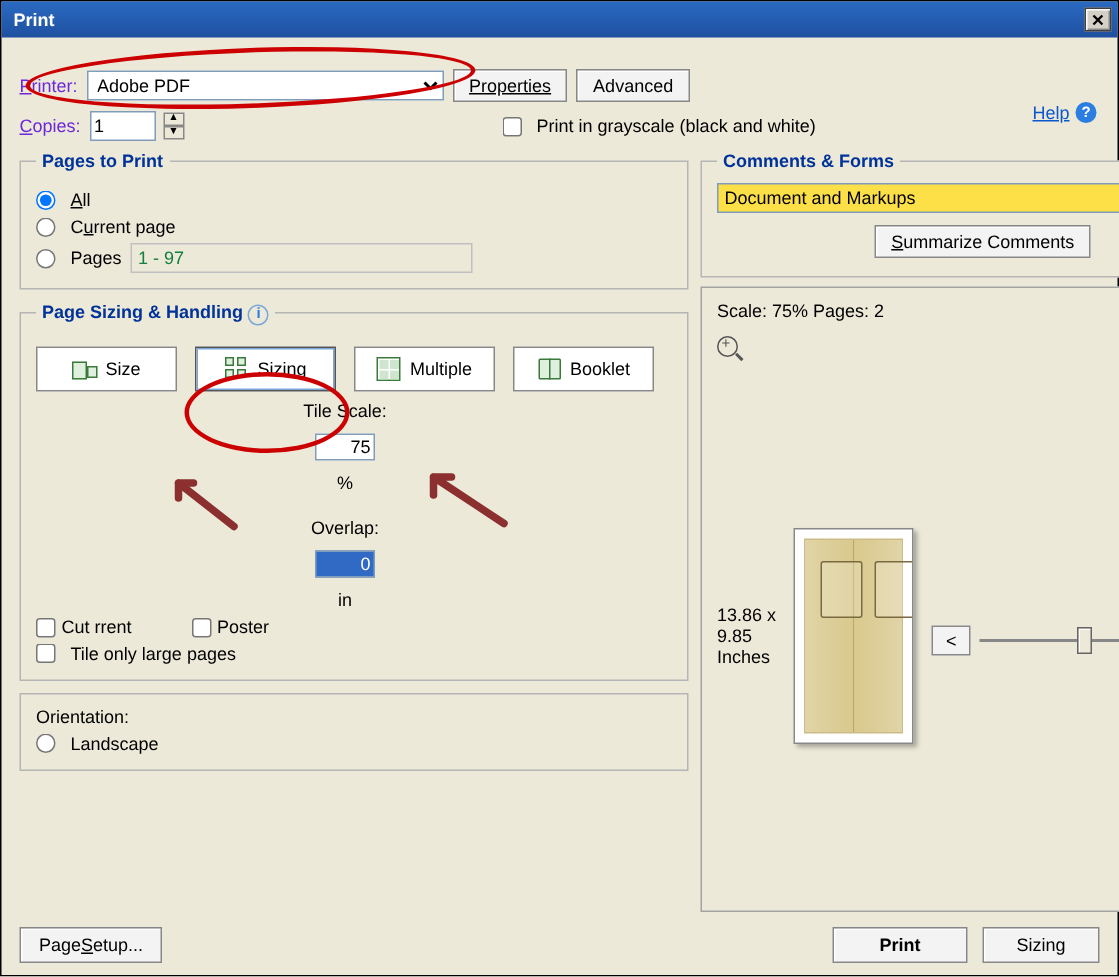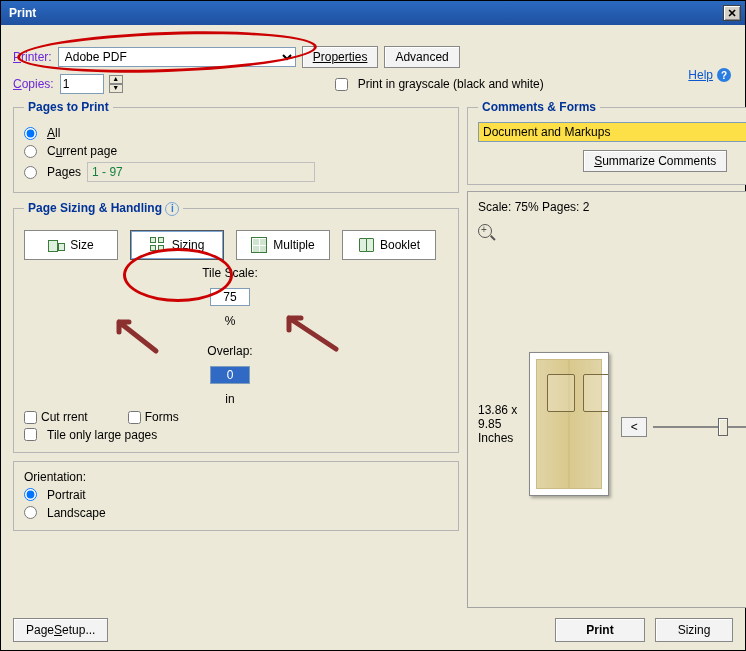--- a/index.html
+++ b/index.html
@@ -35,21 +35,21 @@
   .icon-size::before,.icon-size::after{content:"";position:absolute;border:1px solid #3a7a3a;}
   .icon-size::before{width:8px;height:10px;left:0;top:3px;background:#dff0df;}
   .icon-size::after{width:5px;height:6px;left:10px;top:6px;background:#dff0df;}
   .icon-poster{display:grid;grid-template-columns:6px 6px;grid-template-rows:6px 6px;gap:2px;}
   .icon-poster span{background:#dff0df;border:1px solid #3a7a3a;}
   .icon-multiple{border:1px solid #3a7a3a;background:#fff;display:grid;grid-template-columns:6px 6px;grid-template-rows:6px 6px;gap:1px;padding:1px;}
   .icon-multiple span{background:#cfe5cf;}
   .icon-booklet::before,.icon-booklet::after{content:"";position:absolute;width:6px;height:12px;border:1px solid #3a7a3a;background:#dff0df;top:1px;}
   .icon-booklet::before{left:1px;border-radius:1px 0 0 1px;}
   .icon-booklet::after{left:8px;border-radius:0 1px 1px 0;}
-  .numinput{width:40px;height:18px;border:1px solid #7f9db9;background:#fff;padding:0 2px;text-align:center;}
+  .numinput{width:40px;height:18px;border:1px solid #7f9db9;background:#fff;padding:0 2px;text-align:right;}
   .bluesel{background:#316ac5;color:#fff;}
   .previewbox{border:1px solid #a3a3a3;background:#ece9d8;flex:1;display:flex;flex-direction:column;gap:4px;padding:8px 10px;}
   .statusline{color:#000;}
   .zoom{width:14px;height:14px;border:1px solid #555;border-radius:50%;display:inline-block;position:relative;cursor:pointer;margin:6px 0;}
   .zoom::after{content:"";position:absolute;width:6px;height:1.5px;background:#555;transform:rotate(45deg);left:11px;top:12px;}
   .zoom::before{content:"+";position:absolute;font-size:10px;left:2px;top:-1px;color:#555;}
   .preview-outer{flex:1;display:flex;flex-direction:row;align-items:center;gap:6px;}
   .dim{color:#000;}
   .imgframe{width:186px;height:144px;border:1px solid #888;background:#fff;position:relative;box-shadow:2px 2px 3px rgba(0,0,0,0.3);overflow:hidden;}
   .bookpage{position:absolute;inset:6px;background:linear-gradient(90deg,#e1d4a6 0%,#d9c98d 49%,#b8a86f 50%,#d9c98d 51%,#e1d4a6 100%);border:1px solid #cdbb86;}
@@ -161,34 +161,30 @@
             <span>Tile Scale:</span>
             <input class="numinput" value="75" style="">
             <span>%</span>
             <span style="width:18px;"></span>
             <span>Overlap:</span>
             <input class="numinput bluesel" value="0" style="">
             <span>in</span>
           </div>
           <div class="row rowgap" style="gap:40px;">
             <span><input type="checkbox" style=""><span>Cut rrent</span></span>
-            <span><input type="checkbox" style=""><span>Forms</span></span>
+            <span><input type="checkbox" style=""><span>Poster</span></span>
           </div>
           <div class="row rowgap">
             <input type="checkbox" style="">
               <span>Tile only large pages</span>
           </div>
         </fieldset>
 
         <fieldset>
           <div style="color:#000;margin-bottom:4px;">Orientation:</div>
-          <div class="row rowgap">
-              <input type="radio" name="orient" checked="" style="">
-              <span>Portrait</span>
-            </div>
           <div class="row rowgap">
               <input type="radio" name="orient" style="">
               <span>Landscape</span>
             </div>
         </fieldset>
 
         <div style="flex:1"></div>
       </div>
 
       <div class="rightcol">

